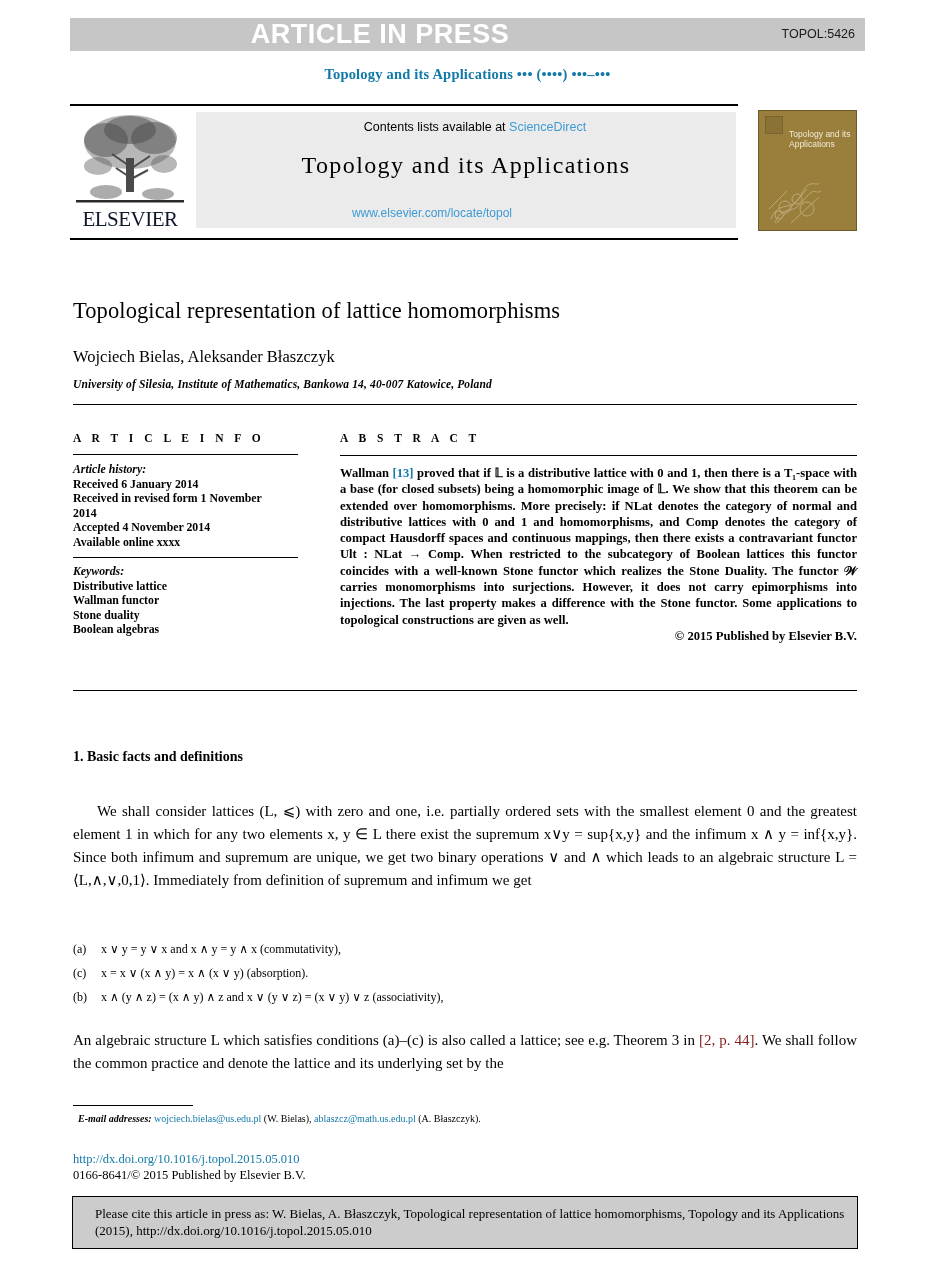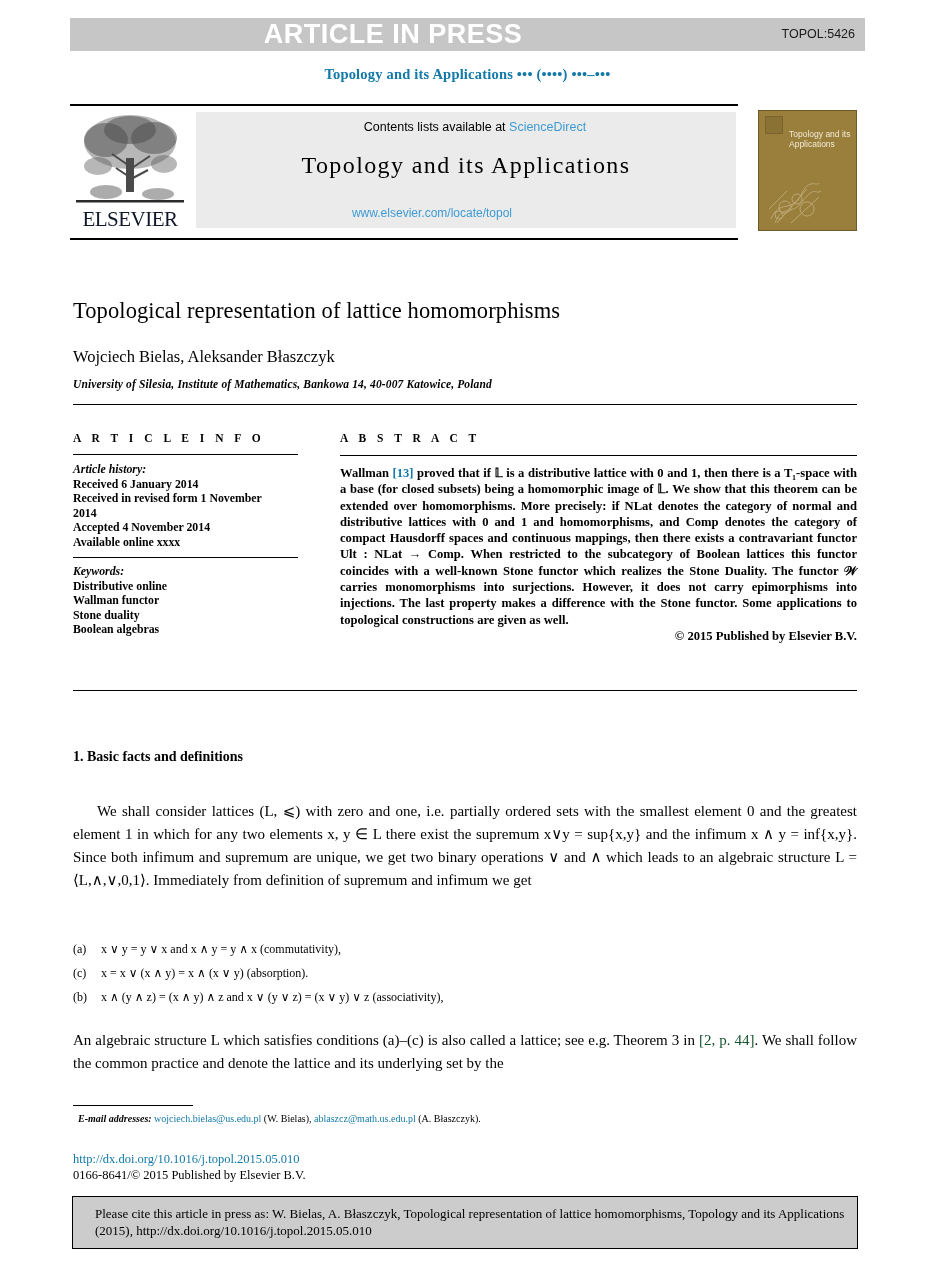--- a/index.html
+++ b/index.html
@@ -29,21 +29,20 @@
     position: absolute;
     left: 0; top: 0;
     width: 620px; height: 33px;
     line-height: 33px;
     text-align: center;
     font-family: "Liberation Sans", sans-serif;
     font-weight: bold;
     font-size: 27px;
     letter-spacing: 0.5px;
     color: #ffffff;
-    padding-left: 13px;
   }
   .aip-code {
     position: absolute;
     right: 10px; top: 0;
     height: 33px; line-height: 33px;
     font-family: "Liberation Sans", sans-serif;
     font-size: 12.5px;
     color: #1a1a1a;
   }
 
@@ -281,21 +280,21 @@
   .list-block {
     position: absolute;
     left: 73px; top: 937px;
     width: 784px;
     font-family: "Liberation Serif", serif;
     font-size: 12px;
     line-height: 24px;
   }
   .list-block .lbl { display: inline-block; width: 28px; }
   .p2 { top: 1029px; }
-  .p2 .ref { color: #14532d; margin-top: 20px; }
+  .p2 .ref { color: #7f1d1d; margin-top: 20px; }
 
   
   .foot-rule {
     position: absolute;
     left: 73px; top: 1105px;
     width: 120px; height: 0;
     border-top: 1.6px solid #000;
   }
   .foot-mail {
     position: absolute;
@@ -403,21 +402,21 @@
     <div class="hdr-spaced">A R T I C L E   I N F O</div>
     <div class="thin-rule"></div>
     <div class="info-lbl">Article history:</div>
     <div class="info-line">Received 6 January 2014</div>
     <div class="info-line">Received in revised form 1 November</div>
     <div class="info-line">2014</div>
     <div class="info-line">Accepted 4 November 2014</div>
     <div class="info-line">Available online xxxx</div>
     <div class="sub-rule"></div>
     <div class="info-lbl">Keywords:</div>
-    <div class="info-line">Distributive online</div>
+    <div class="info-line">Distributive lattice</div>
     <div class="info-line">Wallman functor</div>
     <div class="info-line">Stone duality</div>
     <div class="info-line">Boolean algebras</div>
   </div>
 
   <div class="col-abs">
     <div class="hdr-spaced">A B S T R A C T</div>
     <div class="thin-rule abs"></div>
     <div class="abstract-body">
       <span>Wallman </span><span class="ref">[13]</span><span> proved that if 𝕃 is a distributive lattice with 0 and 1, then there is a T₁-space with a base (for closed subsets) being a homomorphic image of 𝕃. We show that this theorem can be extended over homomorphisms. More precisely: if NLat denotes the category of normal and distributive lattices with 0 and 1 and homomorphisms, and Comp denotes the category of compact Hausdorff spaces and continuous mappings, then there exists a contravariant functor Ult : NLat → Comp. When restricted to the subcategory of Boolean lattices this functor coincides with a well-known Stone functor which realizes the Stone Duality. The functor 𝒲 carries monomorphisms into surjections. However, it does not carry epimorphisms into injections. The last property makes a difference with the Stone functor. Some applications to topological constructions are given as well.</span>

